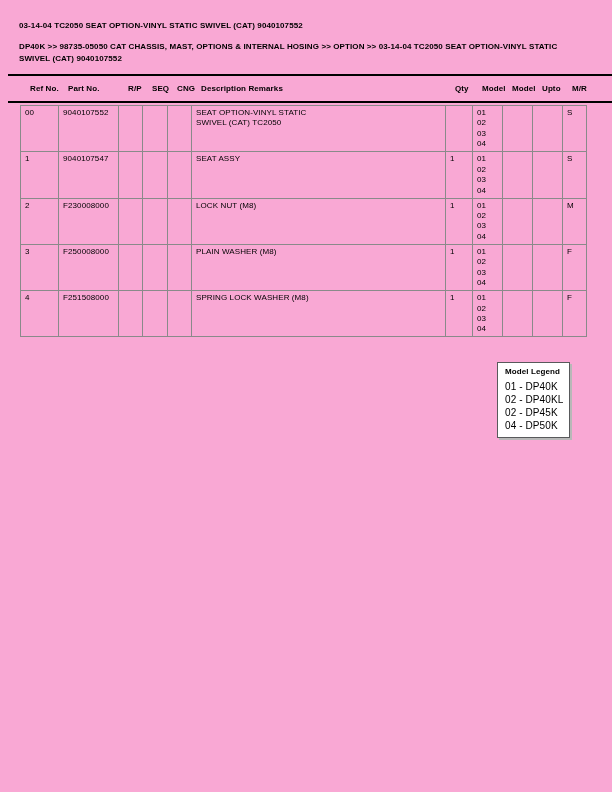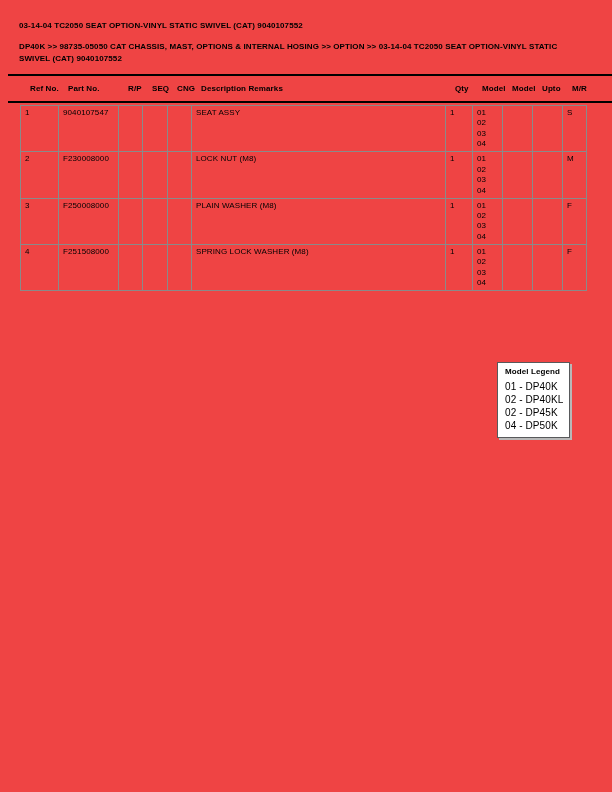--- a/index.html
+++ b/index.html
@@ -4,21 +4,21 @@
 <style>
   html, body {
     margin: 0;
     padding: 0;
     background: #ffffff;
   }
   #page {
     position: relative;
     width: 612px;
     height: 792px;
-    background: #ef4444;
+    background: #f9a8d4;
     font-family: "Liberation Sans", sans-serif;
     color: #000000;
     overflow: hidden;
   }
   .doc-title {
     position: absolute;
     left: 19px;
     top: 20px;
     width: 575px;
     font-size: 8px;
@@ -158,20 +158,37 @@
       <col style="width:25px">
         <col style="width:24px">
         <col style="width:254px">
       <col style="width:27px">
         <col style="width:30px">
         <col style="width:30px">
       <col style="width:30px">
         <col style="width:24px">
     </colgroup>
     <tbody>
+        <tr>
+      <td>00</td>
+      <td>9040107552</td>
+      <td></td>
+      <td></td>
+      <td></td>
+      <td>SEAT OPTION-VINYL STATIC
+SWIVEL (CAT) TC2050</td>
+      <td></td>
+      <td>01
+02
+03
+04</td>
+      <td></td>
+      <td></td>
+      <td>S</td>
+    </tr>
     <tr>
       <td>1</td>
       <td>9040107547</td>
       <td></td>
       <td></td>
       <td></td>
       <td>SEAT ASSY</td>
       <td>1</td>
       <td>01
 02

